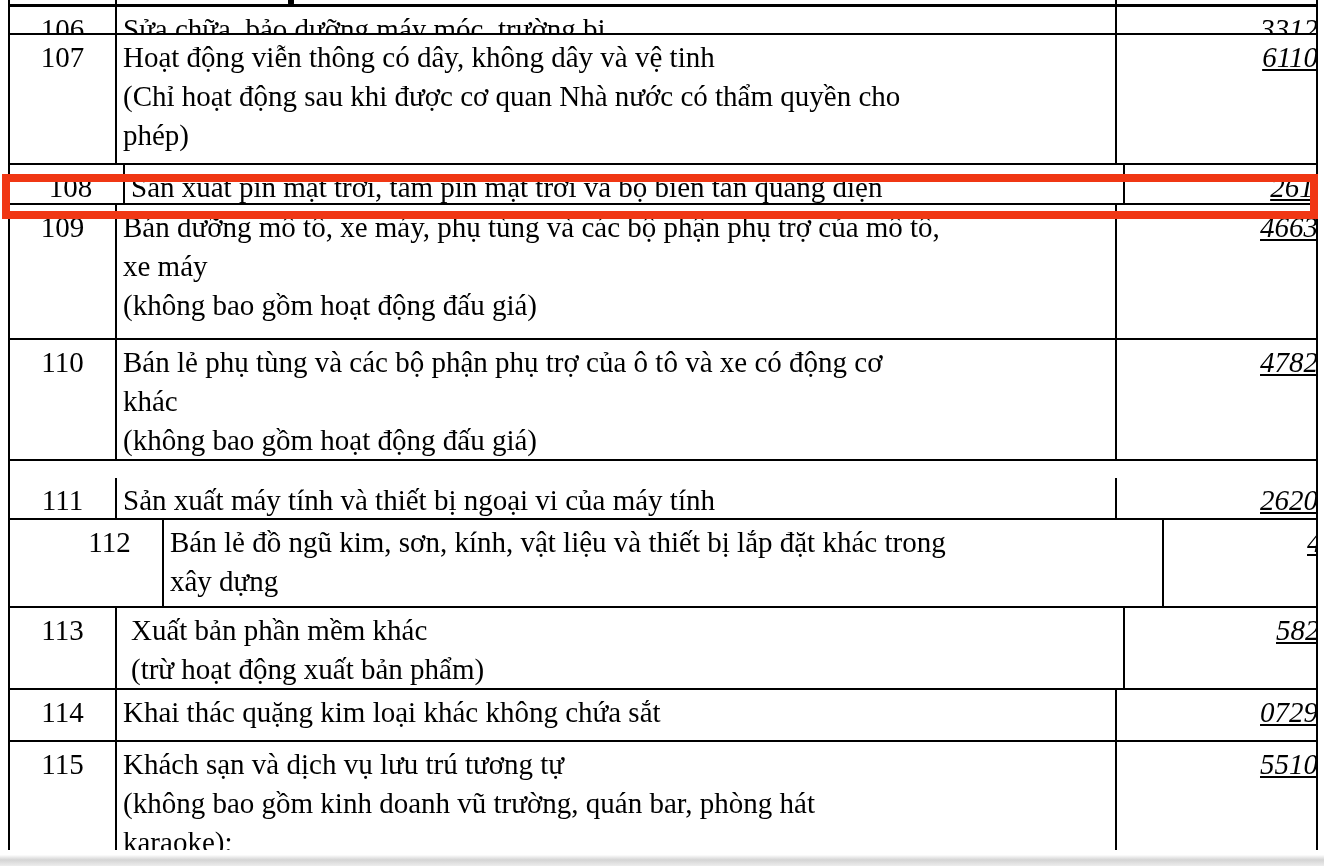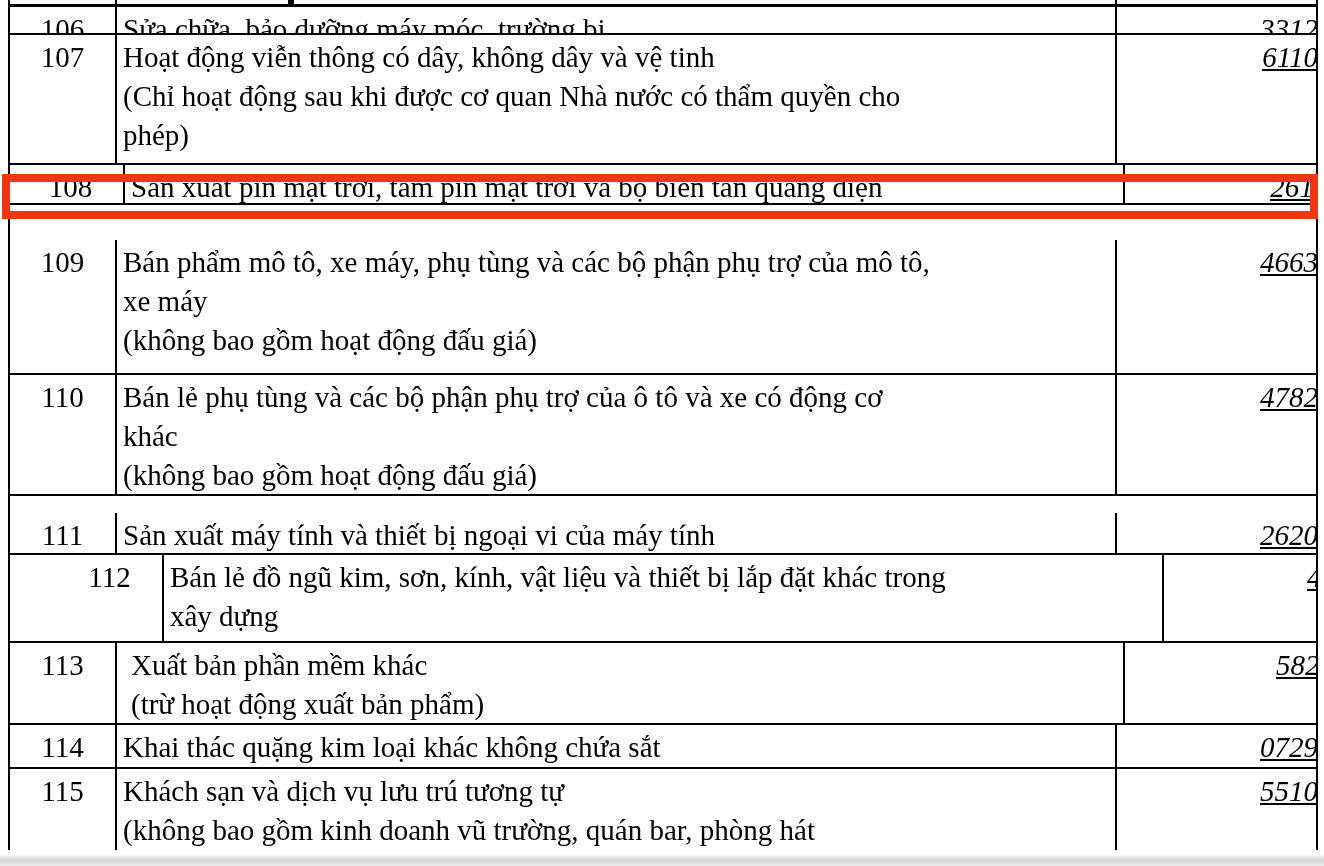--- a/index.html
+++ b/index.html
@@ -14,26 +14,26 @@
   .doc-table{
     position:absolute;left:8px;top:0;width:1310px;
     border-left:2px solid #000;border-right:2px solid #000;
     box-sizing:border-box;
   }
   .row{display:flex;box-sizing:border-box;border-bottom:2px solid #000;overflow:hidden;}
   .row.sliver{height:7px;border-bottom:3px solid #000;}
   .r106{height:28px;}
   .r107{height:130px;}
   .r108{height:40px;padding-left:8px;}
-  .r109{height:135px;margin-top:35px;}
+  .r109{height:135px;}
   .r110{height:121px;}
   .r111{height:42px;margin-top:17px;}
   .r112{height:88px;padding-left:47px;}
   .r113{height:82px;gap:8px;}
-  .r114{height:44px;}
+  .r114{height:52px;}
   .r115{height:150px;border-bottom:3px solid #000;}
   .cell{box-sizing:border-box;padding-top:3px;font-size:29px;line-height:39px;overflow:hidden;}
   .cell.no{width:107px;border-right:2px solid #000;text-align:center;flex:none;}
   .cell.desc{width:1000px;border-right:2px solid #000;padding-left:6px;padding-right:4px;flex:none;white-space:nowrap;}
   .cell.code{width:201px;text-align:right;font-style:italic;flex:none;text-decoration:underline;}
   .line{white-space:nowrap;}
   .highlight-box{
     position:absolute;left:2px;top:174px;width:1316px;height:45px;
     border:8px solid #f03714;box-sizing:border-box;
     pointer-events:none;background:transparent;z-index:5;
@@ -84,21 +84,21 @@
       <div class="cell no">108</div>
       <div class="cell desc">
         <div class="line">Sản xuất pin mặt trời, tấm pin mặt trời và bộ biến tần quang điện</div>
       </div>
       <div class="cell code">2611</div>
     </div>
 
     <div class="row r109">
       <div class="cell no">109</div>
       <div class="cell desc">
-        <div class="line">Bán phẩm mô tô, xe máy, phụ tùng và các bộ phận phụ trợ của mô tô,</div>
+        <div class="line">Bán dưỡng mô tô, xe máy, phụ tùng và các bộ phận phụ trợ của mô tô,</div>
         <div class="line">xe máy</div>
         <div class="line">(không bao gồm hoạt động đấu giá)</div>
       </div>
       <div class="cell code">4663</div>
     </div>
 
     <div class="row r110">
       <div class="cell no">110</div>
       <div class="cell desc">
         <div class="line">Bán lẻ phụ tùng và các bộ phận phụ trợ của ô tô và xe có động cơ</div>

